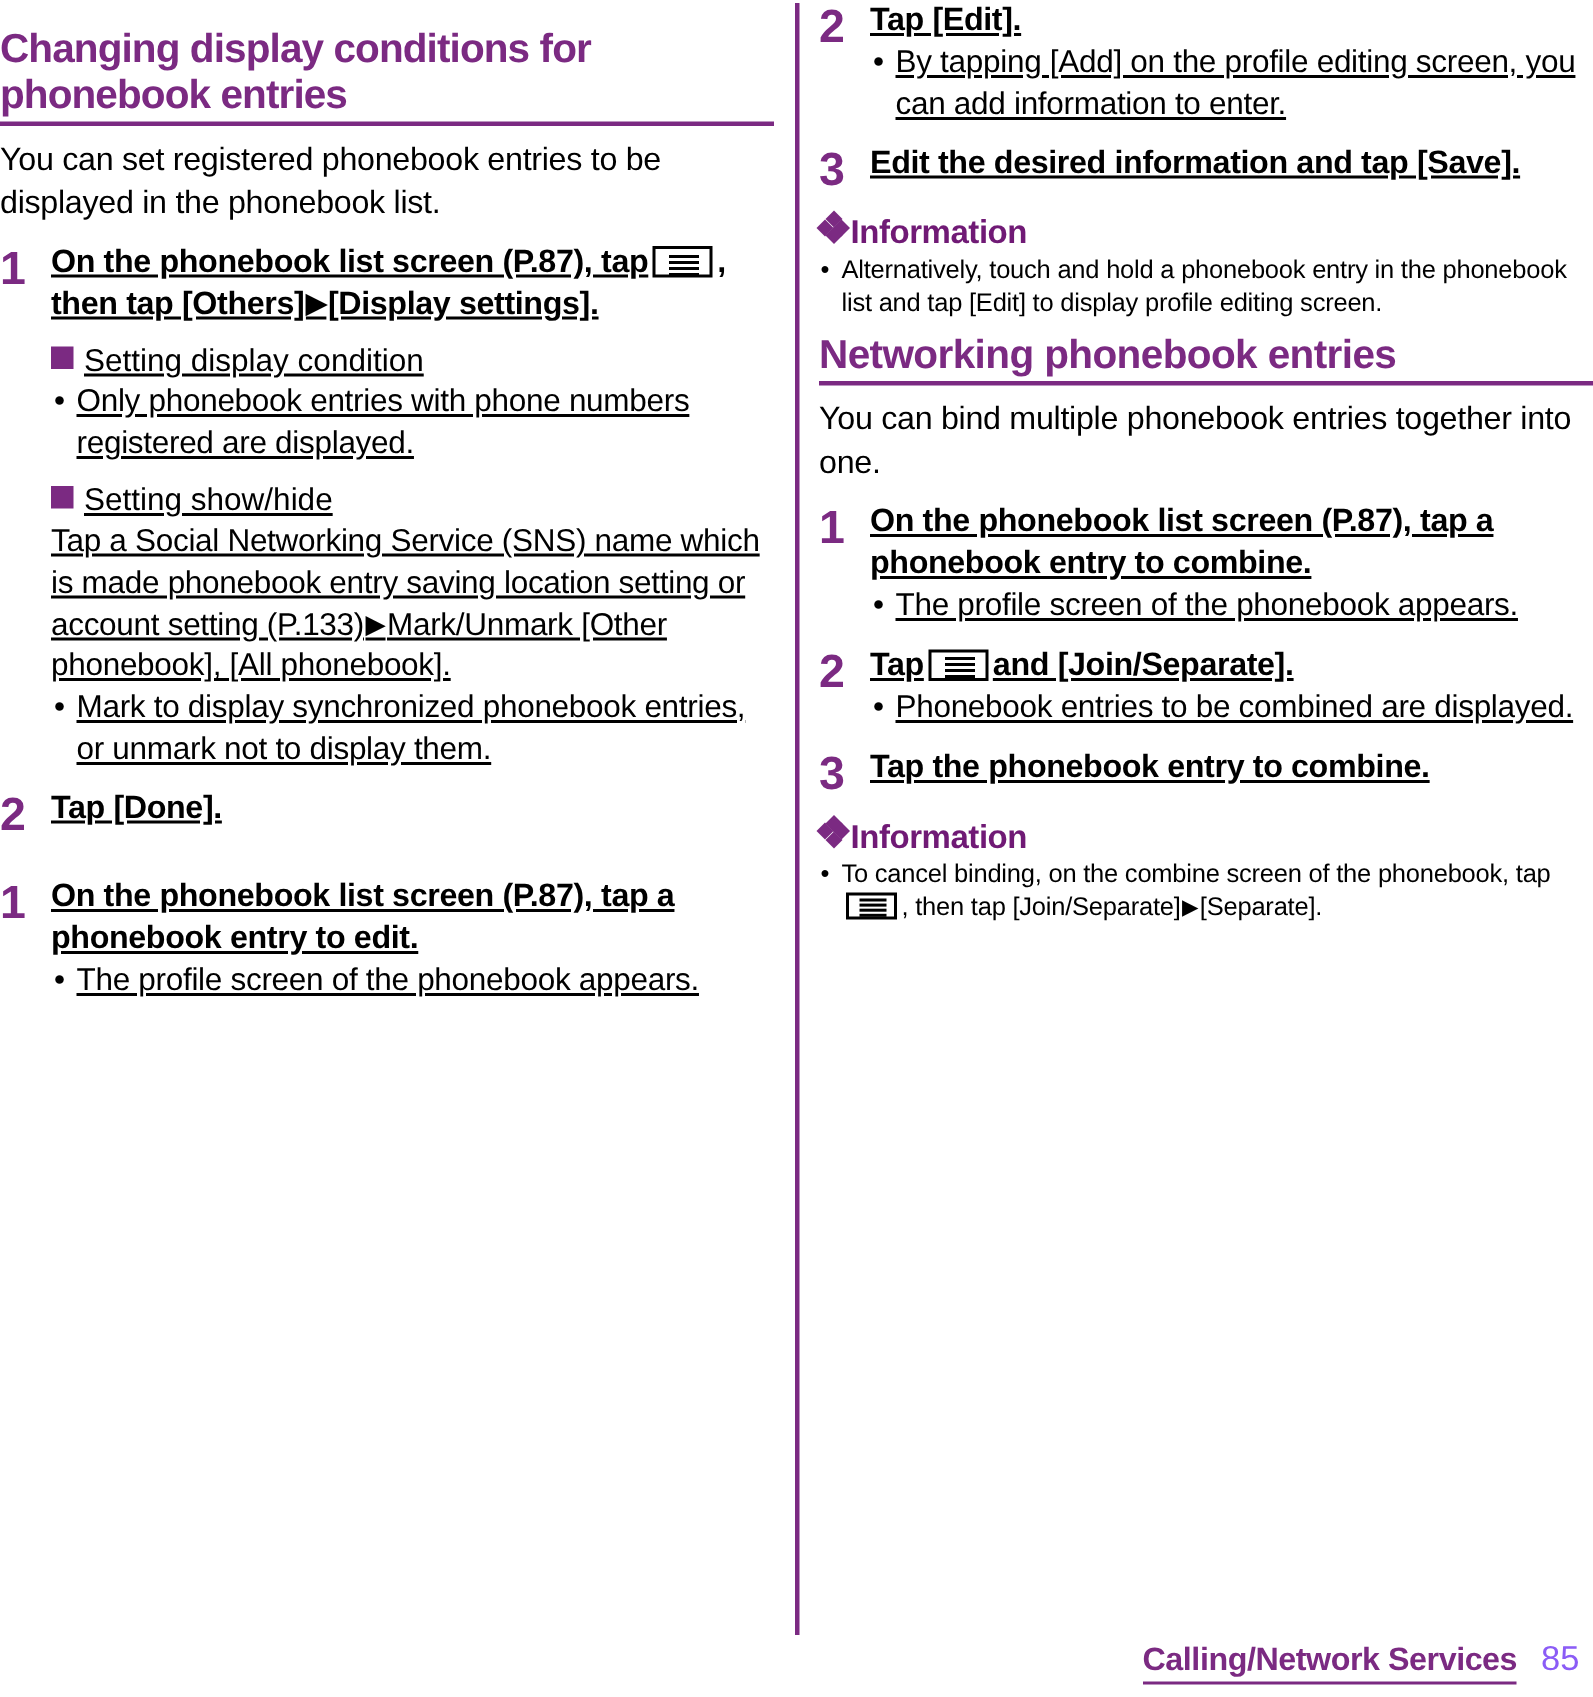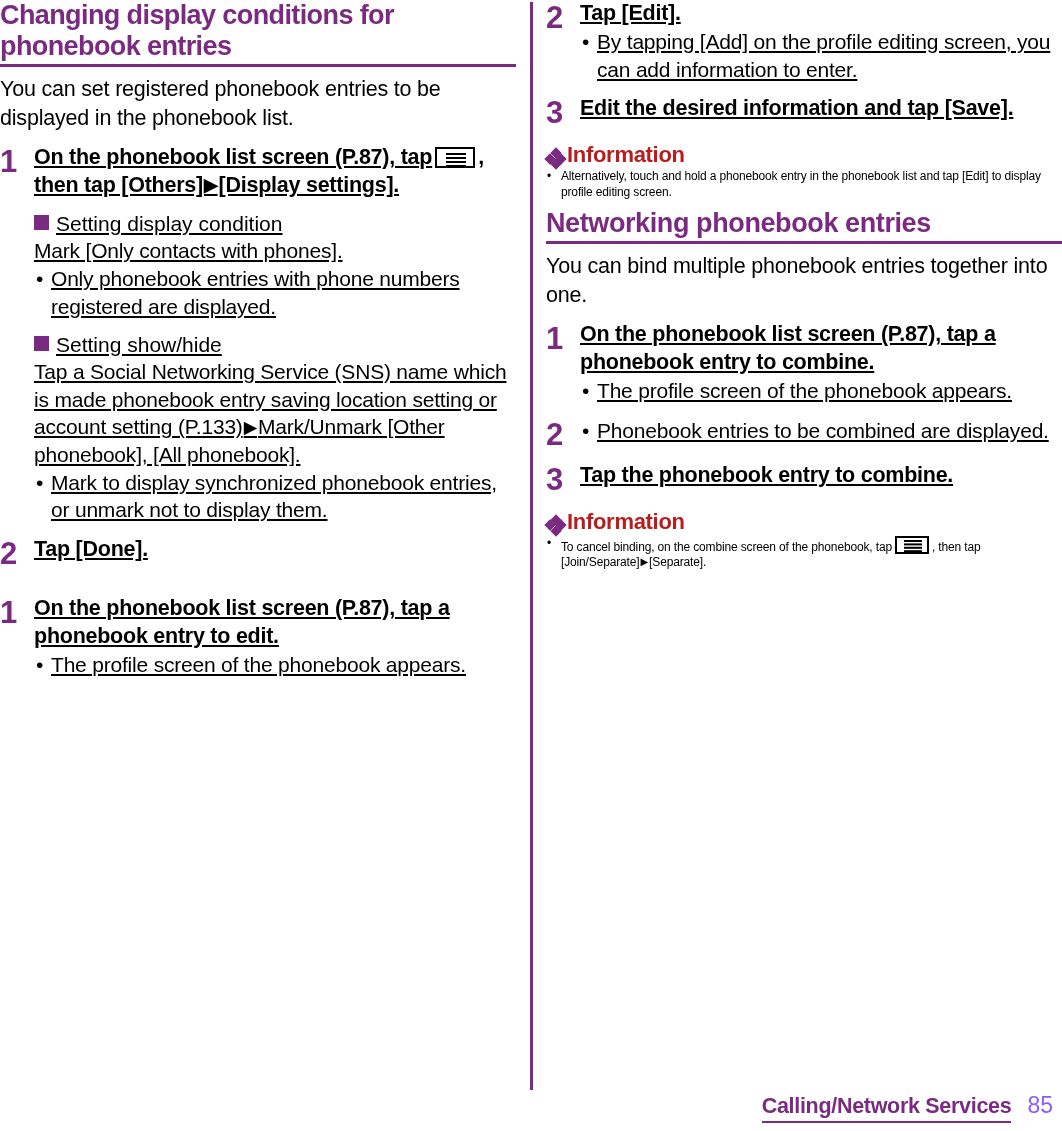--- a/index.html
+++ b/index.html
@@ -51,21 +51,21 @@
     color: #7B2A82;
     font-weight: bold;
     font-size: 27px;
     line-height: 1.13;
     letter-spacing: -0.4px;
     margin: 0;
     padding: 0 0 3px 0;
     border-bottom: 3px solid #7B2A82;
     font-stretch: condensed;
   }
-  .h-section.tight { letter-spacing: -0.6px; }
+  .h-section.tight { letter-spacing: -0.6px; margin-top: 17px; }
 
   .body-para {
     font-size: 21.5px;
     line-height: 1.33;
     margin: 8px 0 0 0;
     letter-spacing: -0.2px;
   }
 
   
   .step {
@@ -124,26 +124,26 @@
   }
   .bullets li::before {
     content: "\2022";
     position: absolute;
     left: 2px;
     top: 0;
   }
 
   
   .info-head {
-    color: #b91c1c;
+    color: #701a75;
     font-weight: bold;
     font-size: 22px;
     margin-top: 14px;
     display: flex;
-    align-items: flex-end;
+    align-items: flex-start;
     letter-spacing: -0.3px;
   }
   .info-glyph {
     display: inline-block;
     width: 19px;
     height: 19px;
     margin-right: 2px;
     position: relative;
     flex: 0 0 19px;
   }
@@ -154,21 +154,21 @@
     background: #7B2A82;
     transform: rotate(45deg);
   }
   .info-glyph i.d-t { left: 5.5px; top: 0px; }
   .info-glyph i.d-l { left: 0px; top: 5.5px; }
   .info-glyph i.d-r { left: 11px; top: 5.5px; }
   .info-glyph i.d-b { left: 5.5px; top: 11px; }
 
   .info-list { margin: 1px 0 0 0; padding: 0; list-style: none; }
   .info-list li {
-    font-size: 12px;
+    font-size: 17px;
     line-height: 1.3;
     padding-left: 15px;
     position: relative;
     letter-spacing: -0.15px;
   }
   .info-list li::before {
     content: "\2022";
     position: absolute;
     left: 1px;
     top: 0;
@@ -255,21 +255,20 @@
         <div class="step-num">1</div>
         <div class="step-body">
           <div class="step-title">
             <span>On the phonebook list screen (P.87), tap</span><span class="menukey"></span><span>, then tap [Others]</span><span class="arrow">▶</span><span>[Display settings].</span>
           </div>
 
           <div class="sub-head">
             <span class="sq"></span>
             <span>Setting display condition</span>
           </div>
-          <div class="sub-text">Mark [Only contacts with phones].</div>
           <ul class="bullets">
             <li>Only phonebook entries with phone numbers registered are displayed.</li>
           </ul>
 
           <div class="sub-head">
             <span class="sq"></span>
             <span>Setting show/hide</span>
           </div>
           <div class="sub-text">
             <span>Tap a Social Networking Service (SNS) name which is made phonebook entry saving location setting or account setting (P.133)</span><span class="arrow">▶</span><span>Mark/Unmark [Other phonebook], [All phonebook].</span>
@@ -350,20 +349,23 @@
           <div class="step-title">On the phonebook list screen (P.87), tap a phonebook entry to combine.</div>
           <ul class="bullets">
             <li>The profile screen of the phonebook appears.</li>
           </ul>
         </div>
       </div>
 
       <div class="step">
         <div class="step-num">2</div>
         <div class="step-body">
+          <div class="step-title">
+            <span>Tap</span><span class="menukey"></span><span>and [Join/Separate].</span>
+          </div>
           <ul class="bullets">
             <li>Phonebook entries to be combined are displayed.</li>
           </ul>
         </div>
       </div>
 
       <div class="step">
         <div class="step-num">3</div>
         <div class="step-body">
           <div class="step-title">Tap the phonebook entry to combine.</div>

